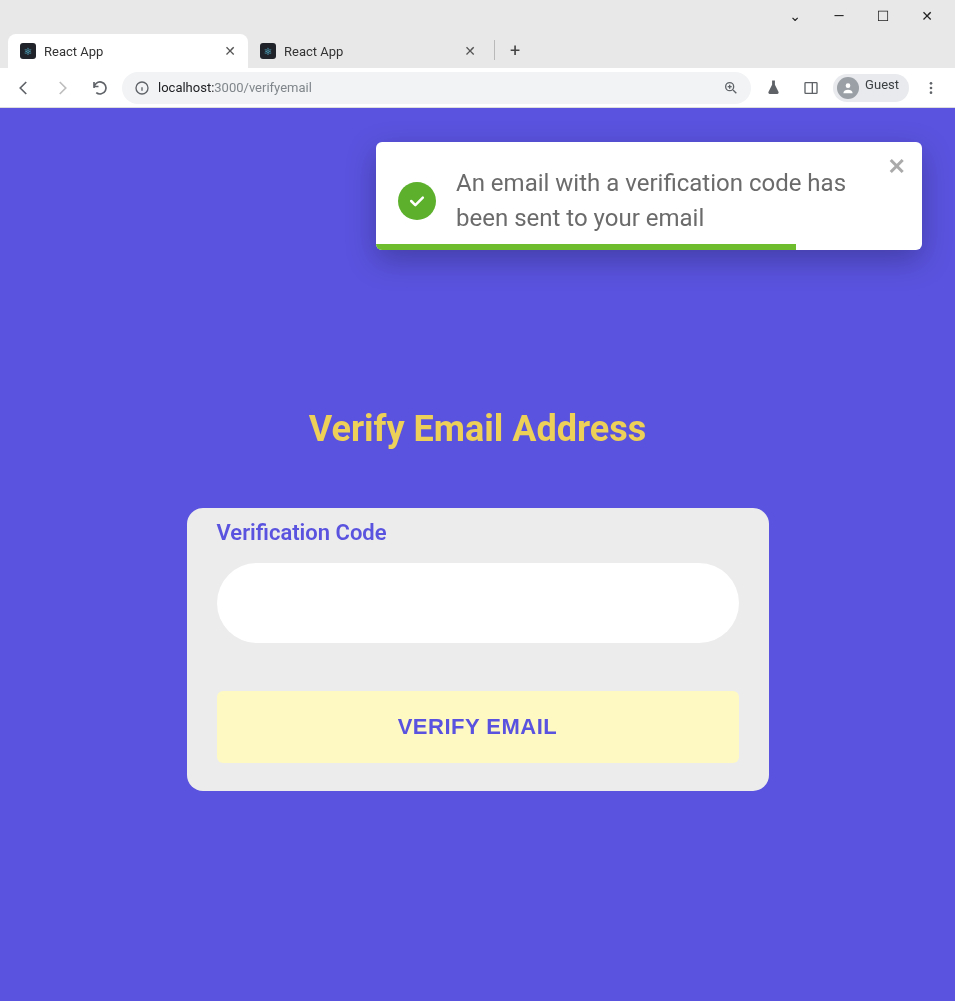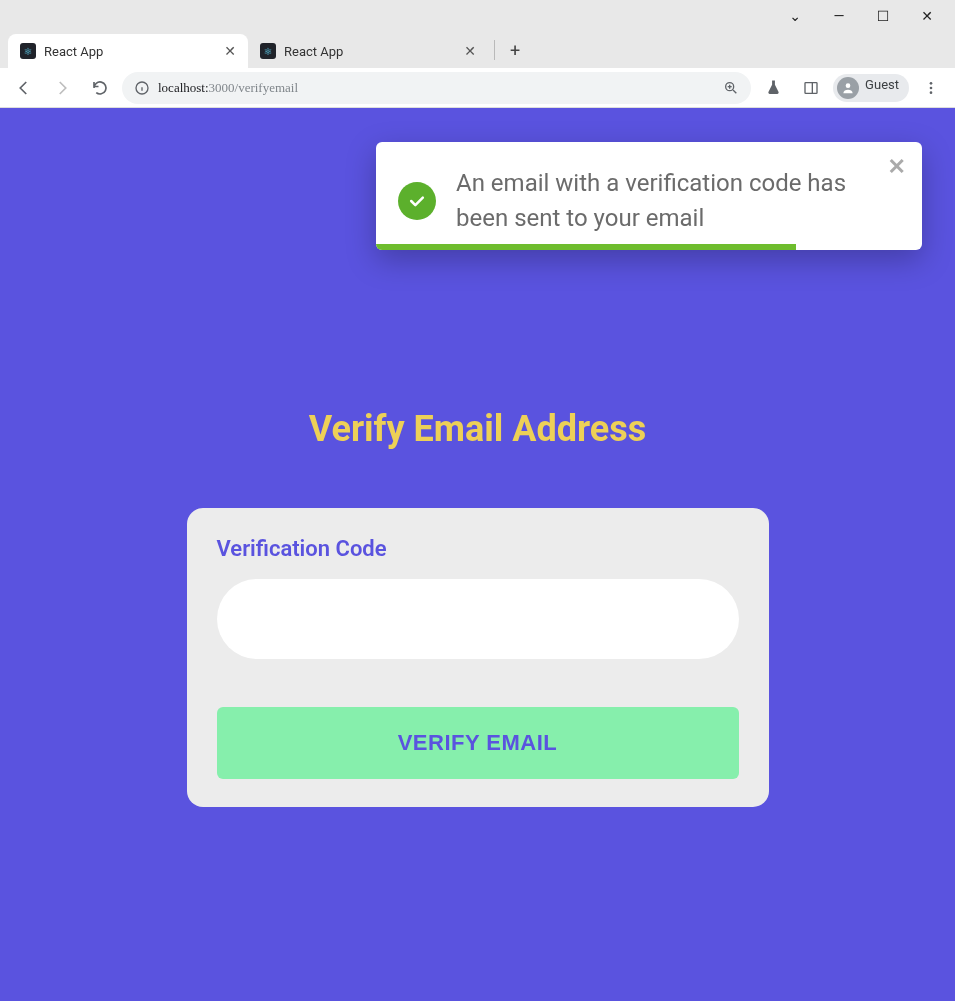--- a/index.html
+++ b/index.html
@@ -48,21 +48,21 @@
   .newtab { width:28px;height:28px;display:flex;align-items:center;justify-content:center;color:#444;font-size:18px;align-self:center;}
 
   .toolbar {
     background: #fff; height: 40px; display:flex; align-items:center;
     padding: 0 8px; gap: 6px; border-bottom:1px solid #ddd;
   }
   .tb-btn { width:32px;height:32px;display:flex;align-items:center;justify-content:center;color:#5f6368;font-size:17px;border-radius:50%; }
   .tb-btn.disabled { color:#b9b9b9; }
   .omnibox {
     flex:1; background:#f1f3f4; border-radius:18px; height:32px;
-    display:flex; align-items:center; padding:11px 12px; gap:8px; color:#5f6368;font-family:Liberation Serif, serif;
+    display:flex; align-items:center; padding:11px 12px; gap:8px; color:#5f6368;
   }
   .omni-prefix { font-size:13px; color:#202124; }
   .omni-prefix .dim { color:#80868b; }
   .omni-zoom { margin-left:auto; font-size:15px; }
   .guest-chip {
     display:flex; align-items:flex-start; gap:6px; background:#e8eaed;
     border-radius:16px; padding:3px 10px 3px 4px; font-size:13px; color:#3c4043;
   }
   .avatar-circle { width:22px;height:22px;border-radius:50%;background:#9aa0a6;display:flex;align-items:center;justify-content:center;color:#fff;font-size:13px;}
 
@@ -90,29 +90,29 @@
     width:77%; border-bottom-left-radius:6px;
   }
 
   .hero {
     position:absolute; top:300px; left:0; right:0; text-align:center;
     color:#edd057; font-size:36px; font-weight:700;
   }
 
   .card {
     position:absolute; top:400px; left:50%; transform:translateX(-50%);
-    width:582px; background:#ececec; border-radius:16px; padding:28px 30px 28px;
+    width:582px; background:#ececec; border-radius:16px; padding:12px 30px 28px;
   }
   .label { color:#5a53df; font-size:22px; font-weight:600; margin-bottom:18px; }
   .code-input {
     width:100%; height:80px; background:#fff; border:none; border-radius:40px;
     font-size:22px; padding:0 30px; outline:none;
   }
   .verify-btn {
-    margin-top:48px; width:100%; height:72px; background:#86efac; border:none;
+    margin-top:48px; width:100%; height:72px; background:#fef9c3; border:none;
     border-radius:6px; color:#5a53df; font-size:22px; font-weight:600; letter-spacing:.5px;
     cursor:pointer;
   }
 
   svg { display:block; }
 </style>
 </head>
 <body>
 
 <div class="chrome">

